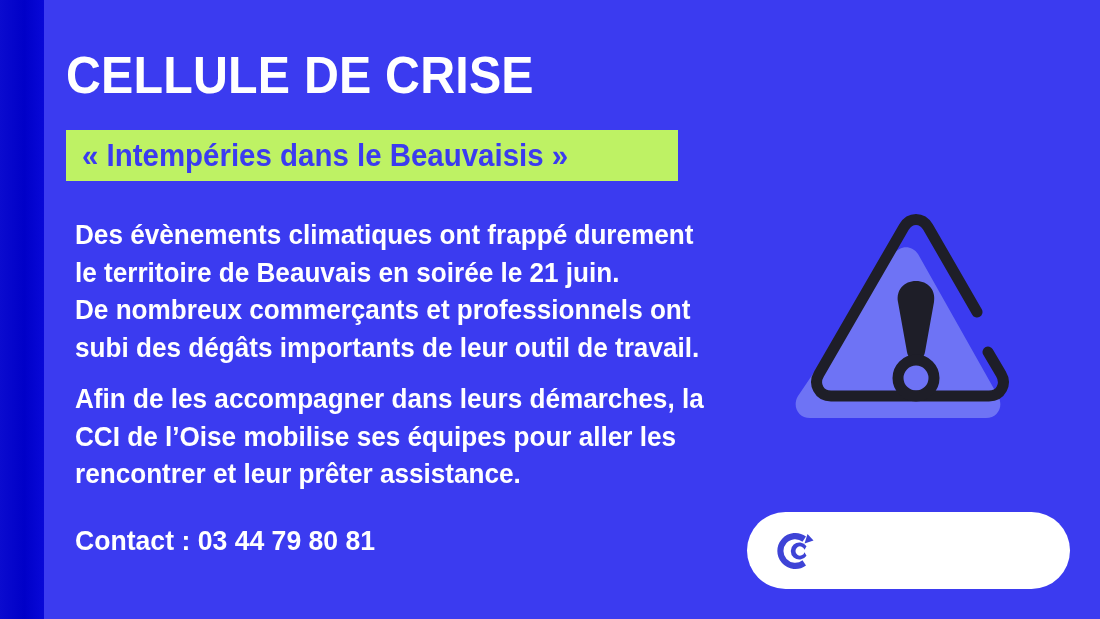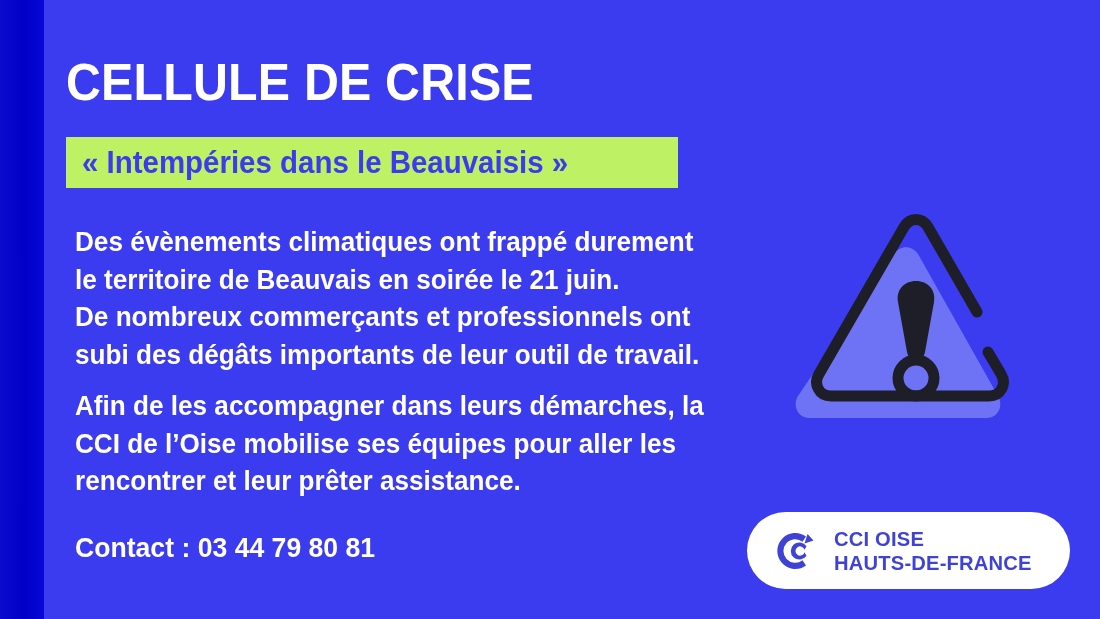--- a/index.html
+++ b/index.html
@@ -29,21 +29,21 @@
     top: 0;
     width: 44px;
     height: 619px;
     background: linear-gradient(90deg, #0B0BCF 0%, #0000C8 55%, #0808D8 100%);
   }
 
   
   .content {
     position: absolute;
     left: 66px;
-    top: 15px;
+    top: 8px;
     width: 700px;
     height: 539px;
   }
 
   .page-title {
     position: absolute;
     left: 0;
     top: 38px;
     color: #FFFFFF;
     font-size: 52px;
@@ -215,19 +215,15 @@
     <span class="logo-mark">
       <svg viewBox="0 0 46 46" xmlns="http://www.w3.org/2000/svg">
 
         <path d="M33 8.5 A18 18 0 1 0 33 37.5 L29.5 32.3 A11.8 11.8 0 1 1 29.5 13.7 Z" fill="#3E43D6"></path>
 
         <path d="M33.5 18.2 A8.6 8.6 0 1 0 33.5 27.8 L31.5 24.2 A4.6 4.6 0 1 1 31.5 21.8 Z" fill="#3E43D6"></path>
 
         <path d="M34.5 6 L40.5 12.5 L31.5 15.5 Z" fill="#3E43D6"></path>
       </svg>
     </span>
-    <span class="logo-text">
-      <span class="logo-line">CCI OISE</span>
-      <span class="logo-line">HAUTS-DE-FRANCE</span>
-    </span>
   </div>
 
 </div>
 
 </body></html>

